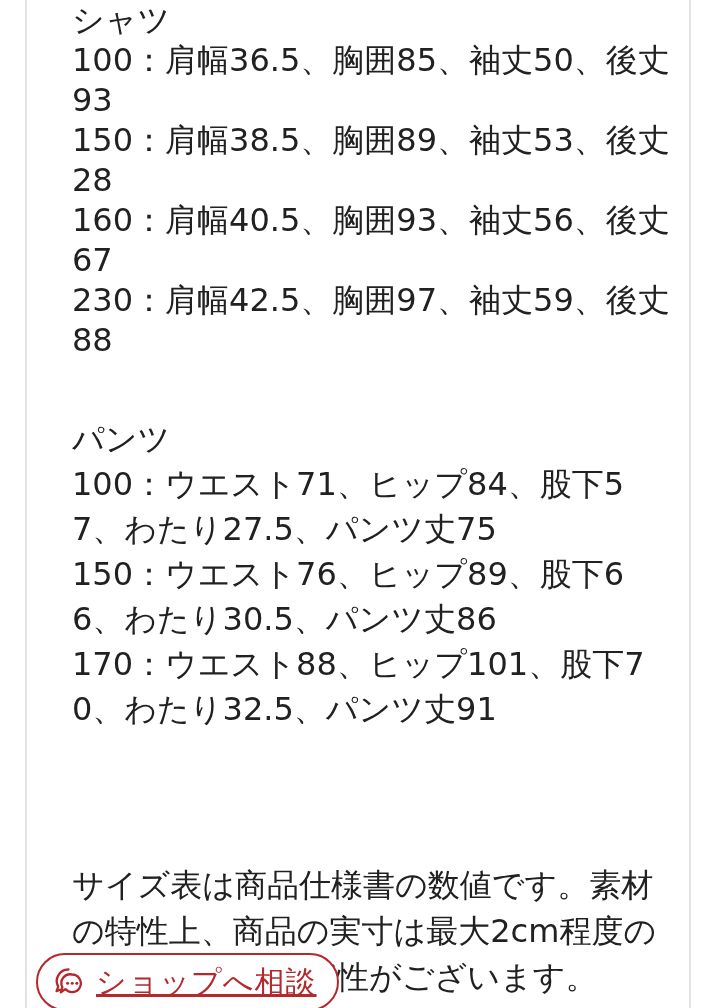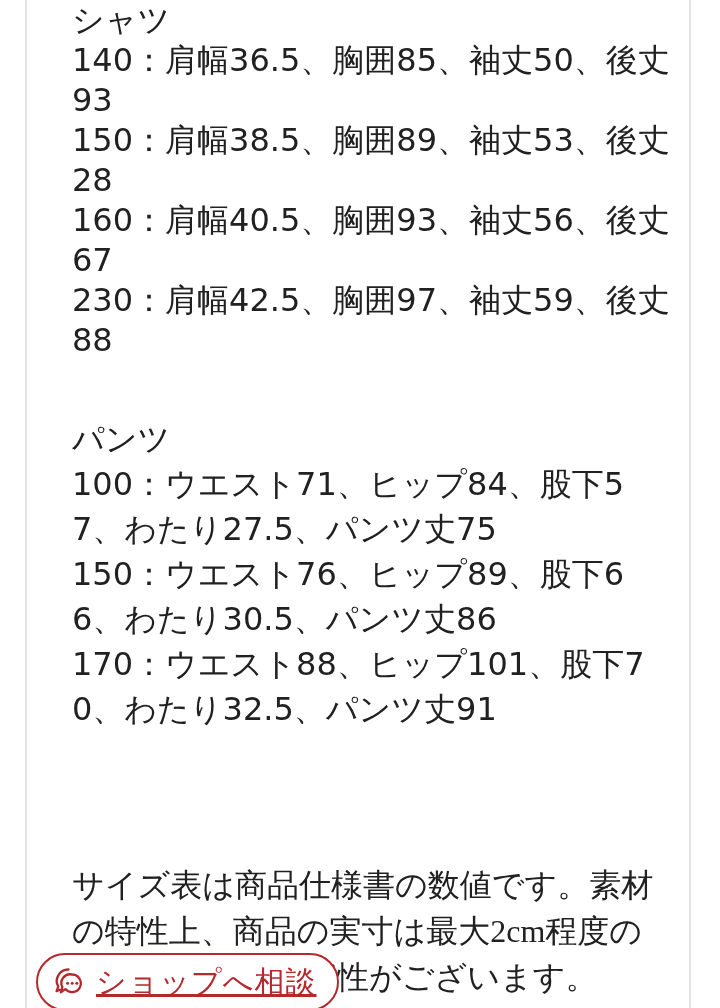--- a/index.html
+++ b/index.html
@@ -36,21 +36,20 @@
     top: 0;
     line-height: 40px;
   }
   .pants-section {
     top: 417px;
     line-height: 45px;
   }
   .disclaimer-section {
     top: 862px;
     line-height: 46px;
-    font-family: Liberation Serif, serif;
   }
   .disclaimer-section .indent-line {
     padding-left: 233px;
   }
   .size-line { display: block; }
 
   .chat-button {
     position: absolute;
     left: 36px;
     top: 953px;
@@ -79,21 +78,21 @@
   }
 </style>
 </head>
 <body>
 
 <div class="v-line left"></div>
 <div class="v-line right"></div>
 
 <div class="text-block shirt-section">
   <span class="size-line">シャツ</span>
-  <span class="size-line">140：肩幅36.5、胸囲85、袖丈50、後丈</span>
+  <span class="size-line">100：肩幅36.5、胸囲85、袖丈50、後丈</span>
   <span class="size-line">93</span>
   <span class="size-line">150：肩幅38.5、胸囲89、袖丈53、後丈</span>
   <span class="size-line">28</span>
   <span class="size-line">160：肩幅40.5、胸囲93、袖丈56、後丈</span>
   <span class="size-line">67</span>
   <span class="size-line">230：肩幅42.5、胸囲97、袖丈59、後丈</span>
   <span class="size-line">88</span>
 </div>
 
 <div class="text-block pants-section">

